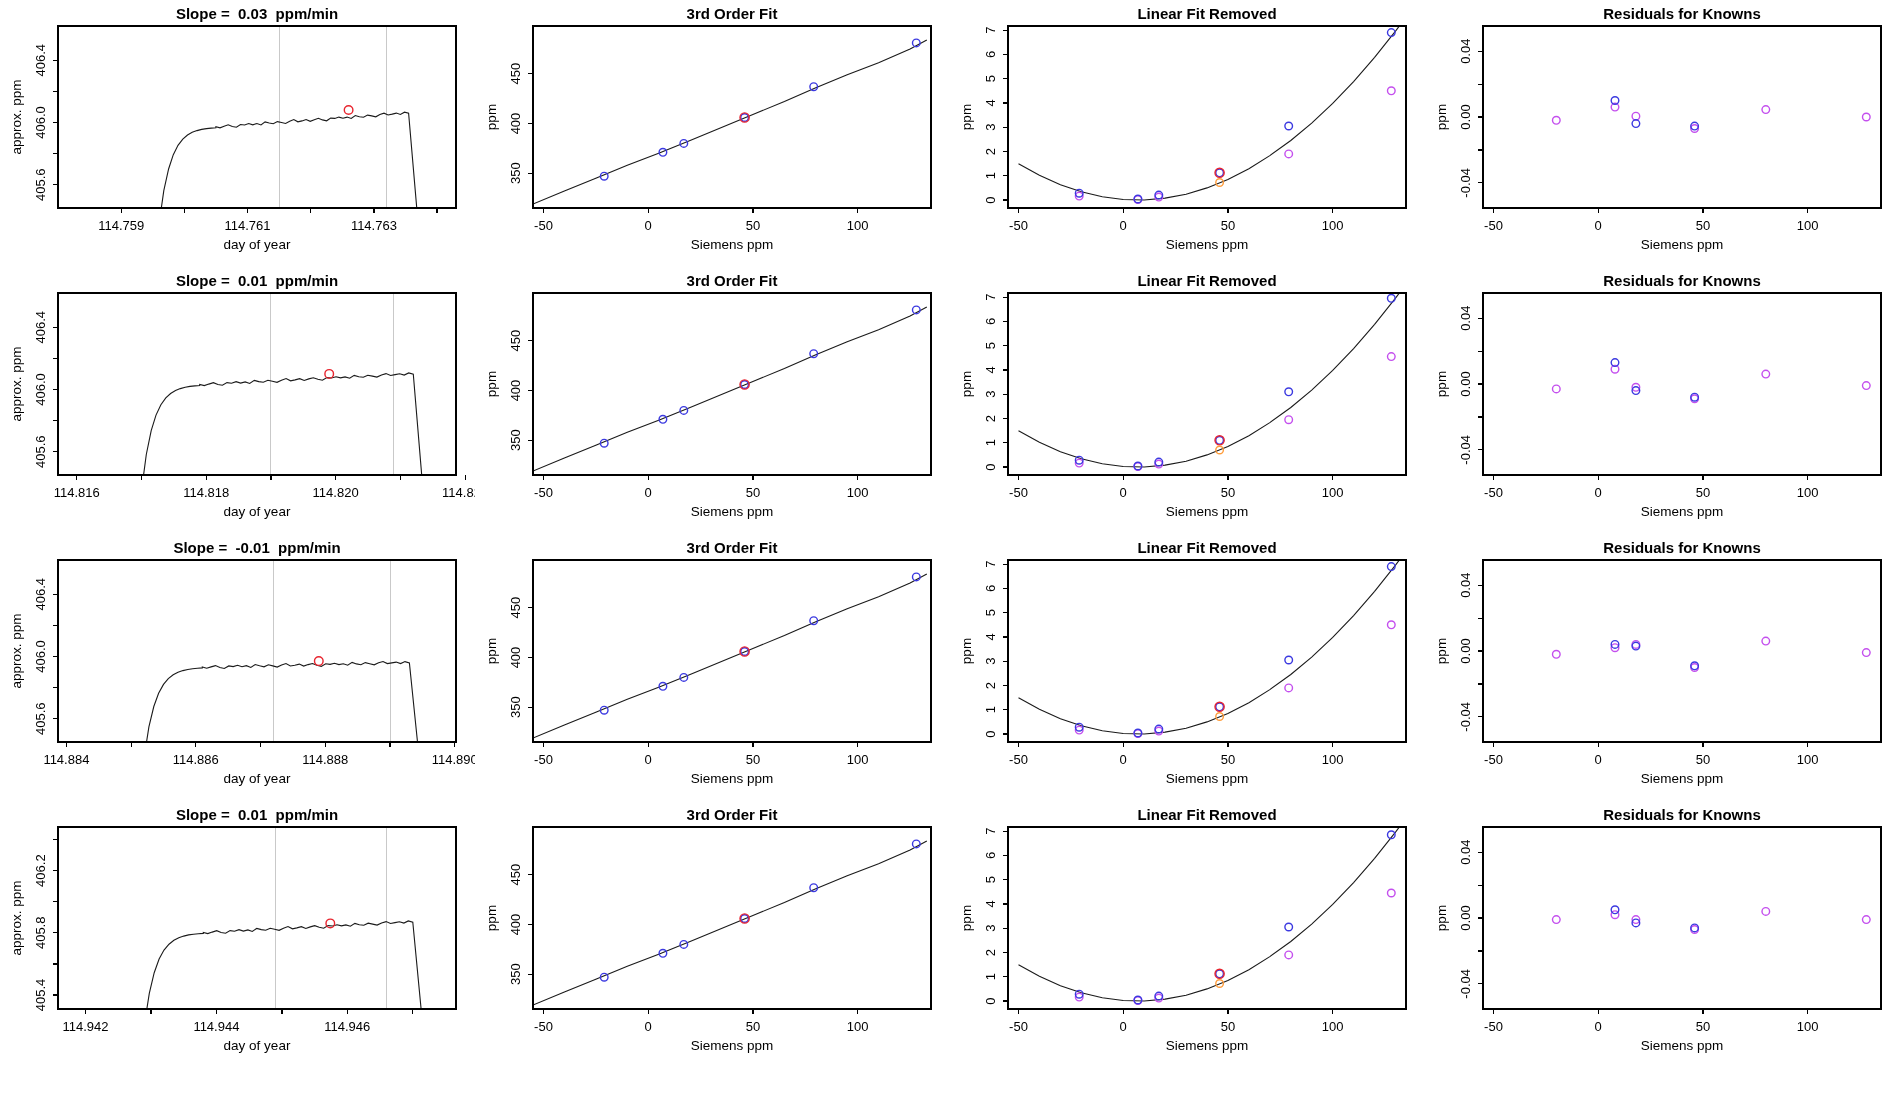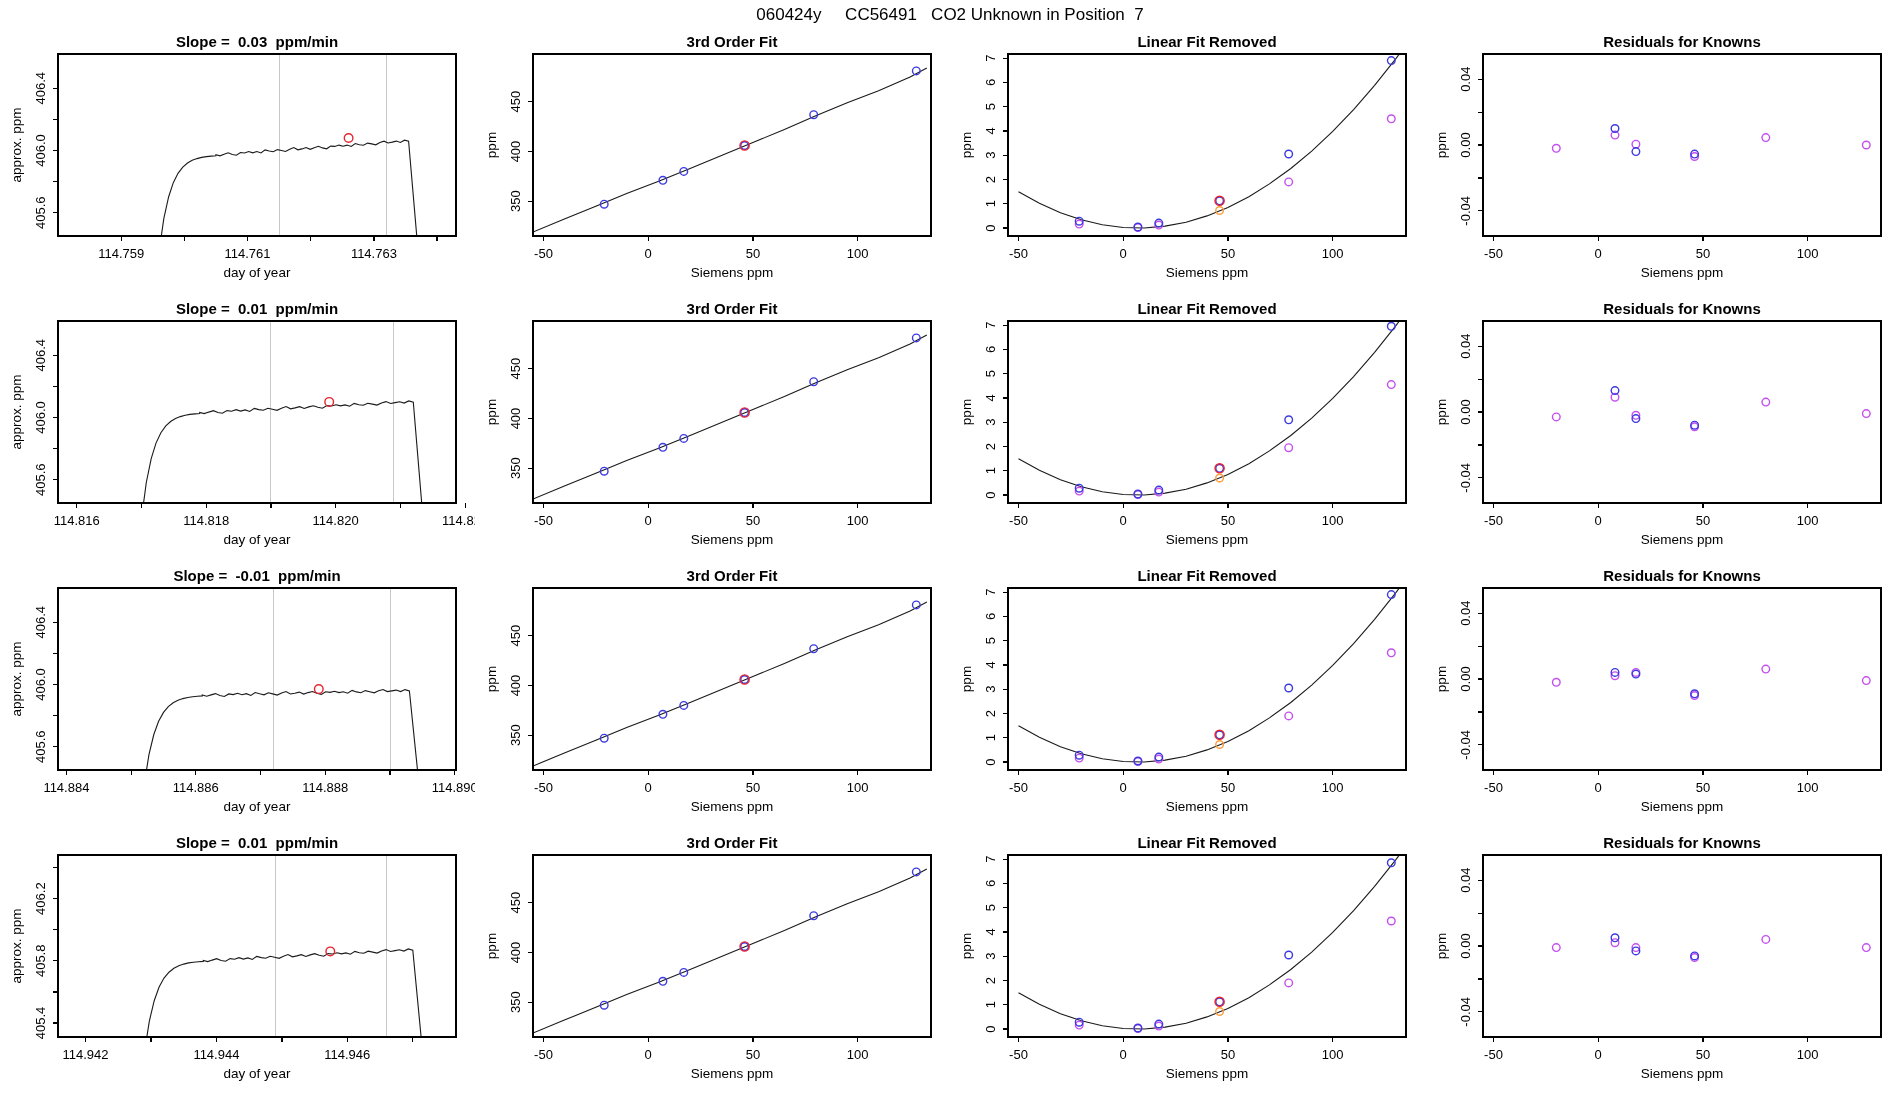--- a/index.html
+++ b/index.html
@@ -7,21 +7,20 @@
   #fig{width:1900px;height:1100px;background:#fff;overflow:hidden;}
   #main-title{height:28px;line-height:30px;text-align:center;font-size:17px;white-space:pre;}
   #grid{display:grid;grid-template-columns:repeat(4,475px);grid-template-rows:repeat(4,267px);}
   .panel{width:475px;height:267px;}
   svg text{font-family:"Liberation Sans", sans-serif;fill:#000;}
 </style>
 </head>
 <body>
 
 <div id="fig">
-  <div id="main-title">060424y     CC56491   CO2 Unknown in Position  7</div>
   <div id="grid">
     <div class="panel"><svg width="475" height="267">
           <defs>
             <clipPath id="clip0">
               <rect x="58" y="26" width="398" height="182"></rect>
             </clipPath>
           </defs>
           <line x1="279.1" y1="26" x2="279.1" y2="208" stroke="#c9c9c9" stroke-width="1" shape-rendering="crispEdges"></line>
           <line x1="386.5" y1="26" x2="386.5" y2="208" stroke="#c9c9c9" stroke-width="1" shape-rendering="crispEdges"></line>
           <polyline points="159.1,223.6 163.8,190.7 168.6,169.0 173.3,154.7 178.0,145.3 182.8,139.1 187.5,135.0 192.2,132.3 197.0,130.6 201.7,129.4 206.5,128.6 211.2,128.1 215.9,127.8 215.9,126.7 220.0,127.8 224.1,126.3 228.2,124.8 232.3,126.5 236.4,127.2 240.5,124.5 244.6,125.0 248.7,123.5 252.8,124.8 256.9,123.5 261.0,125.0 265.1,121.9 269.2,123.0 273.3,123.7 277.4,121.6 281.5,122.5 285.6,123.5 289.7,121.3 293.8,119.6 297.9,121.8 302.0,120.9 306.1,119.5 310.2,121.3 314.3,119.7 318.4,118.3 322.5,119.9 326.6,120.8 330.7,118.1 334.8,118.4 338.9,117.1 343.0,118.2 347.1,117.1 351.2,118.4 355.3,115.5 359.4,116.7 363.5,117.3 367.6,115.1 371.7,115.9 375.8,116.8 379.9,114.6 384.0,113.2 388.1,115.0 392.2,114.1 396.3,113.1 400.4,114.4 404.5,112.2 408.6,113.3 418.1,223.6" fill="none" stroke="#1a1a1a" stroke-width="1.1" clip-path="url(#clip0)"></polyline>

